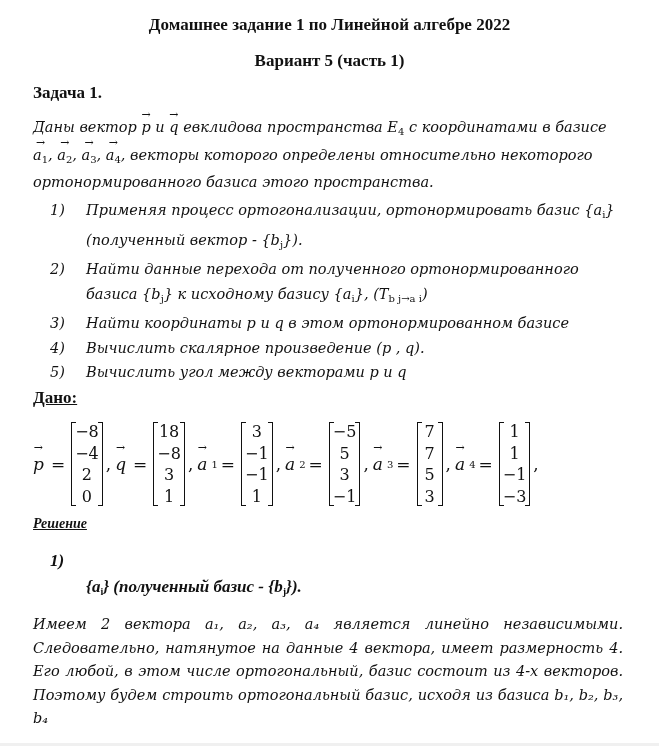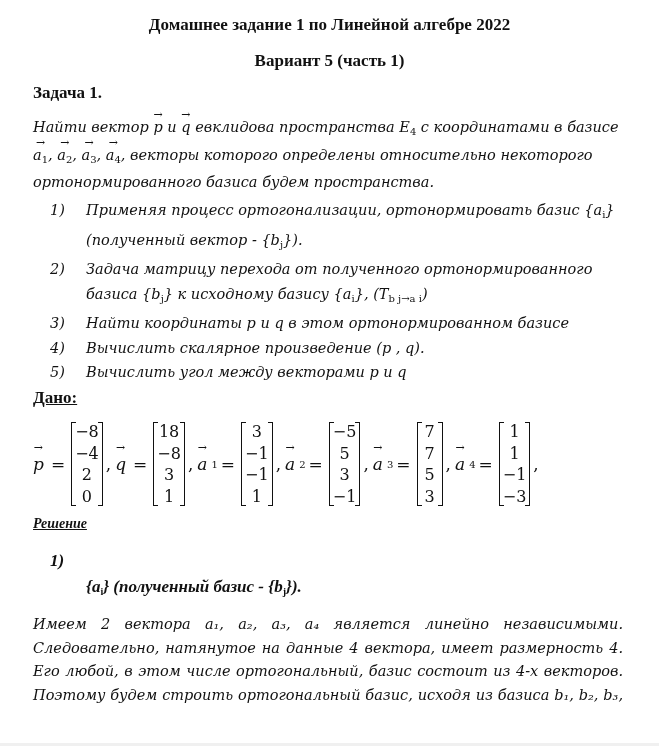--- a/index.html
+++ b/index.html
@@ -40,37 +40,37 @@
 <body>
 
 <div class="page">
 
   <div class="title t1">Домашнее задание 1 по Линейной алгебре 2022</div>
   <div class="title t2">Вариант 5 (часть 1)</div>
 
   <div class="zad">Задача 1.</div>
 
   <div class="para p1">
-    <span>Найти вектор </span><span class="arr">p</span><span> и </span><span class="arr">q</span><span> евклидова пространства E</span><span class="sub">4</span><span> с координатами в базисе</span><br>
+    <span>Даны вектор </span><span class="arr">p</span><span> и </span><span class="arr">q</span><span> евклидова пространства E</span><span class="sub">4</span><span> с координатами в базисе</span><br>
     <span class="arr"><span>a</span><span class="sub">1</span></span>,
     <span class="arr"><span>a</span><span class="sub">2</span></span>,
     <span class="arr"><span>a</span><span class="sub">3</span></span>,
     <span class="arr"><span>a</span><span class="sub">4</span></span><span>, векторы которого определены относительно некоторого</span><br>
-    <span>ортонормированного базиса будем пространства.</span>
+    <span>ортонормированного базиса этого пространства.</span>
   </div>
 
   <div class="list l1">
     <div class="item">
       <span class="num">1)</span>
       <span>Применяя процесс ортогонализации, ортонормировать базис {a</span><span class="sub">i</span><span>}</span><br>
       <span>(полученный вектор - {b</span><span class="sub">j</span><span>}).</span>
     </div>
     <div class="item">
       <span class="num">2)</span>
-      <span>Задача матрицу перехода от полученного ортонормированного</span><br>
+      <span>Найти данные перехода от полученного ортонормированного</span><br>
       <span>базиса {b</span><span class="sub">j</span><span>} к исходному базису {a</span><span class="sub">i</span><span>}, (T</span><span class="sub">b j→a i</span><span>)</span>
     </div>
     <div class="item">
       <span class="num">3)</span>
       <span>Найти координаты p и q в этом ортонормированном базисе</span>
     </div>
     <div class="item">
       <span class="num">4)</span>
       <span>Вычислить скалярное произведение (p , q).</span>
     </div>
@@ -163,16 +163,17 @@
       <br>
       <span>{a</span><span class="sub">i</span><span>} (полученный базис - {b</span><span class="sub">j</span><span>}).</span>
     </div>
   </div>
 
   <div class="para p2">
     <span class="line">Имеем 2 вектора a₁, a₂, a₃, a₄ является линейно независимыми.</span>
     <span class="line">Следовательно, натянутое на данные 4 вектора, имеет размерность 4.</span>
     <span class="line">Его любой, в этом числе ортогональный, базис состоит из 4-х векторов.</span>
     <span class="line">Поэтому будем строить ортогональный базис, исходя из базиса b₁, b₂, b₃,</span>
+    <span class="line last">b₄</span>
   </div>
 
   <div class="bottom-line"></div>
 </div>
 
 </body></html>

